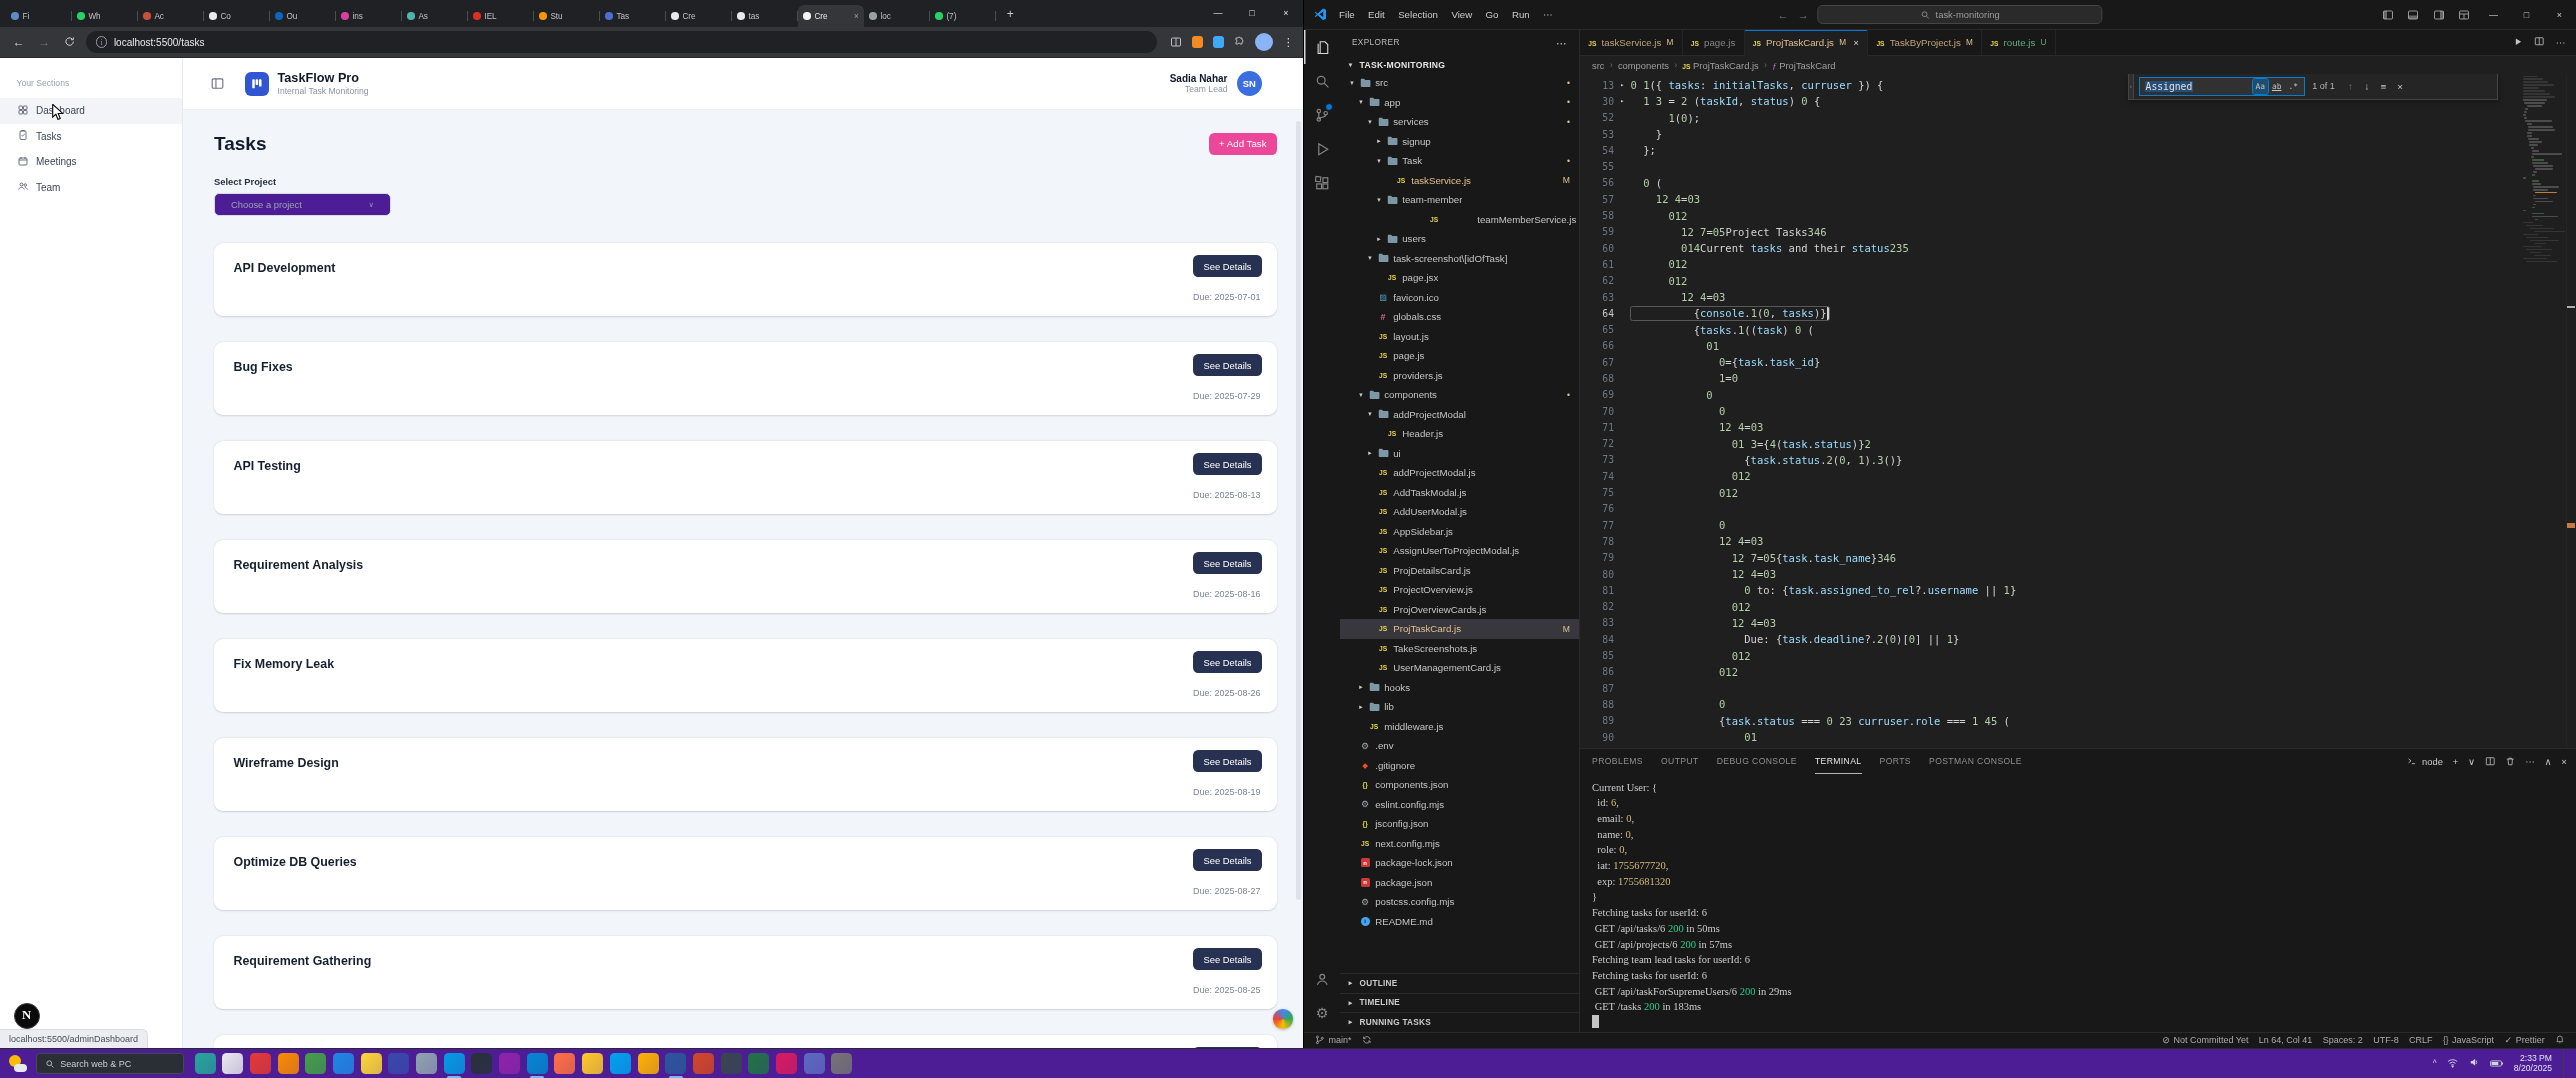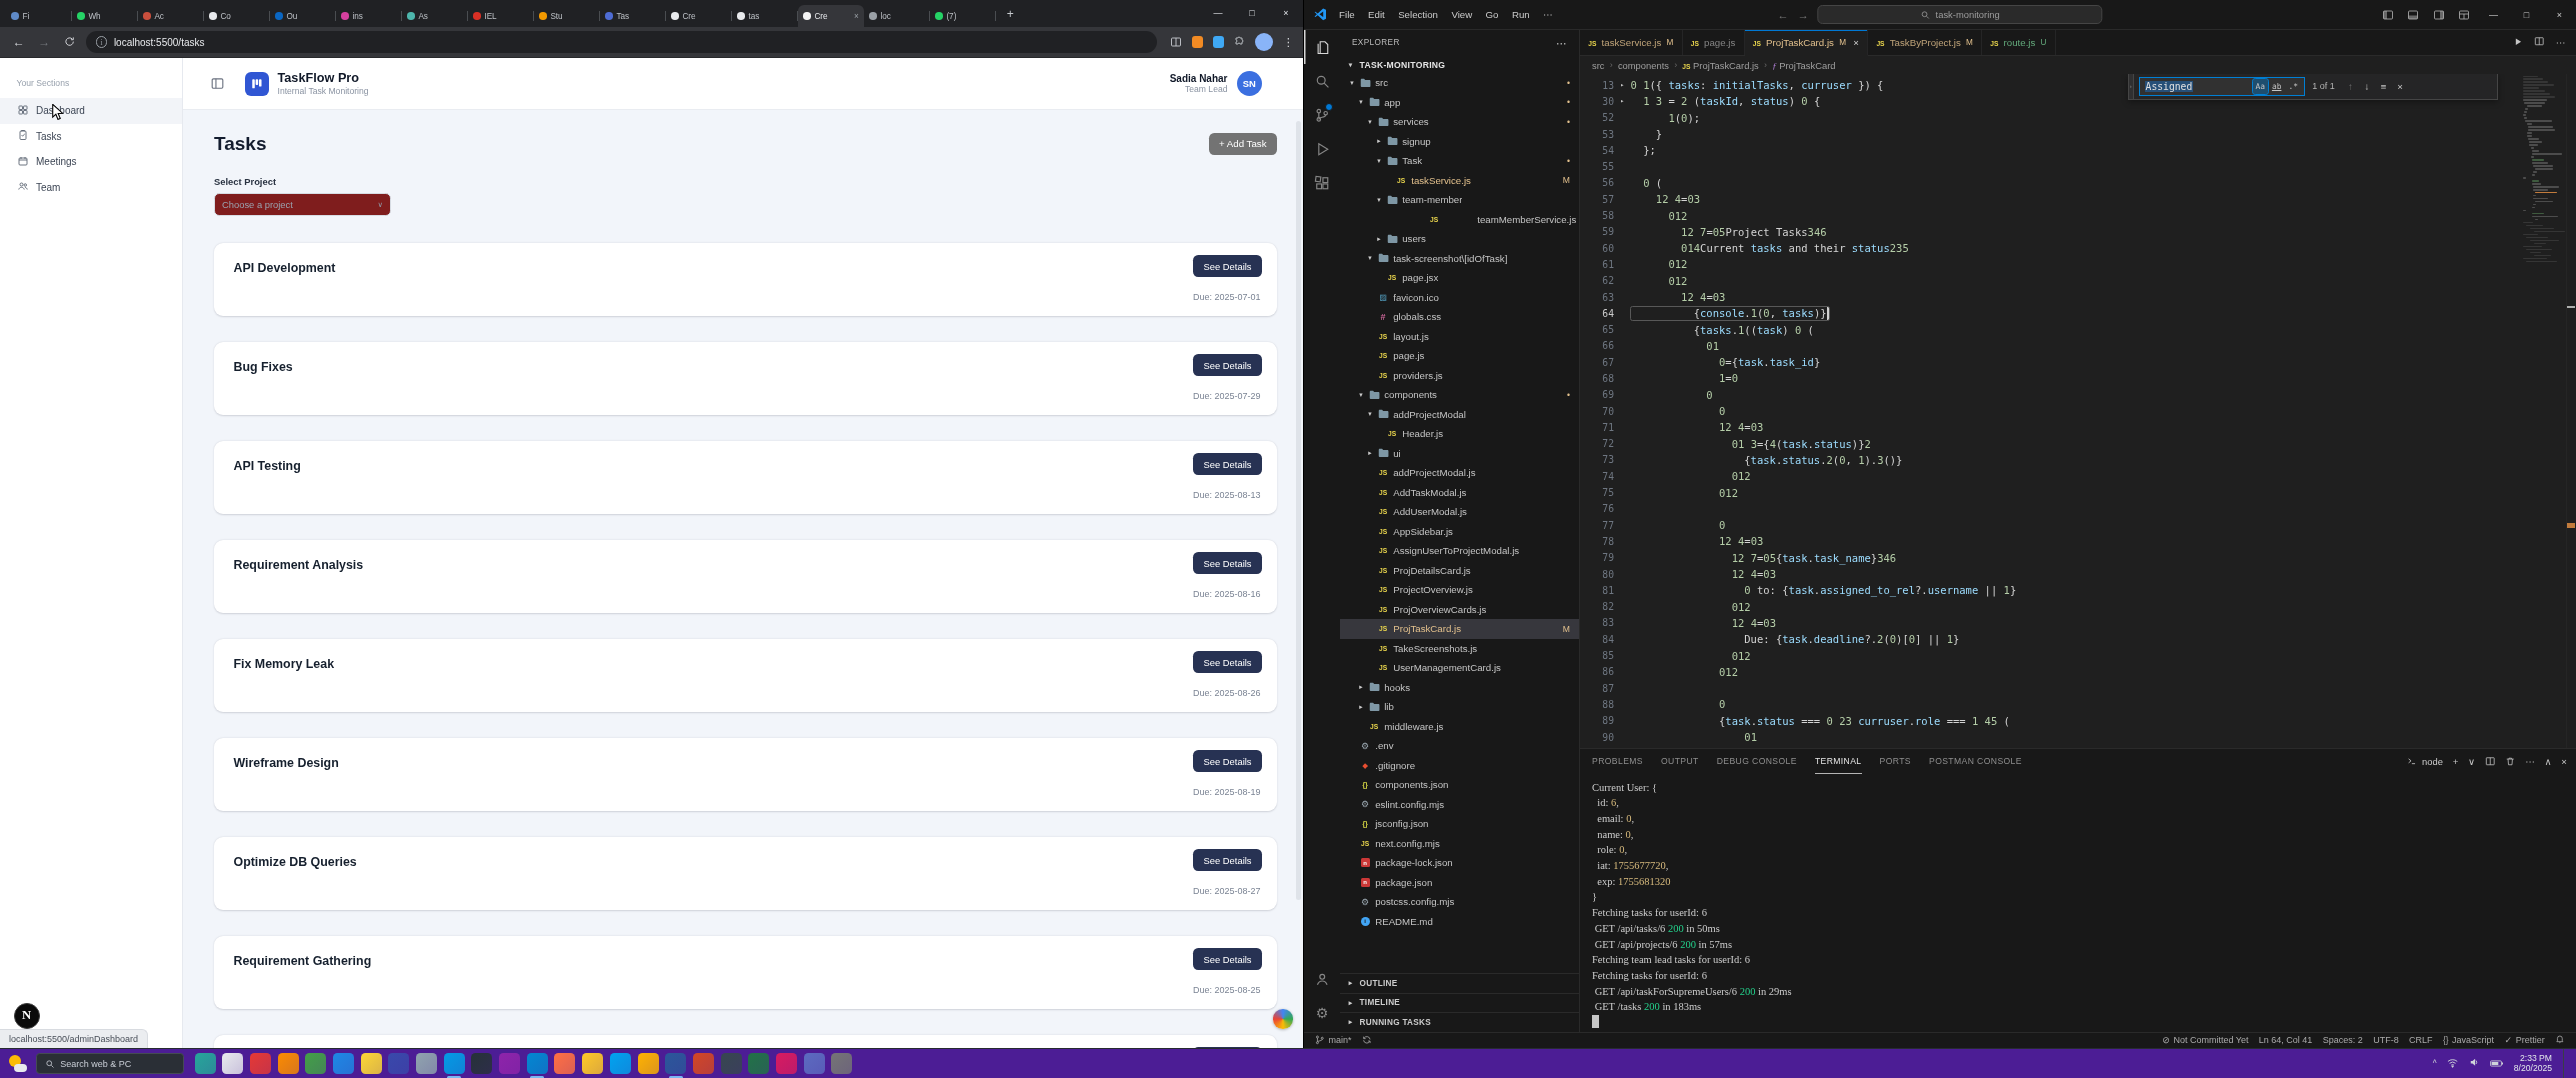--- a/index.html
+++ b/index.html
@@ -44,23 +44,23 @@
   .hdr-app{font-size:12.7px;font-weight:bold;color:#101828}
   .hdr-sub{font-size:8.6px;color:#8a93a2;margin-top:1.5px}
   .hdr-right{margin-left:auto;display:flex;align-items:center;gap:9px;margin-right:41px}
   .hdr-user{text-align:right}
   .hdr-name{font-size:10px;font-weight:bold;color:#101828}
   .hdr-role{font-size:8.6px;color:#8a93a2;margin-top:0.7px}
   .avatar-lg{width:25.5px;height:25.5px;border-radius:50%;background:#3b6fe0;color:#fff;font-size:9.4px;font-weight:bold;display:flex;align-items:center;justify-content:center}
   .app-main{position:absolute;left:183px;right:0;top:52px;bottom:0;padding:0 26px 0 31px;overflow:hidden}
   .main-titlerow{display:flex;align-items:center;margin-top:22.5px}
   .main-title{font-size:19px;font-weight:bold;color:#131c2e}
-  .add-btn{margin-left:auto;background:#737373;color:#fff;font-size:9.7px;height:22.5px;padding:0 10.5px;border:none;border-radius:5.2px;display:flex;align-items:center}
+  .add-btn{margin-left:auto;background:#ec4899;color:#fff;font-size:9.7px;height:22.5px;padding:0 10.5px;border:none;border-radius:5.2px;display:flex;align-items:center}
   .sel-label{margin-top:21px;font-size:9.4px;font-weight:bold;color:#2a3342}
-  .sel-box{margin-top:6px;width:177px;height:23px;background:#7f1d1d;border:0.7px solid #d7dce3;border-radius:5.2px;display:flex;align-items:center;padding:0 7px;font-size:9.4px;color:#9aa3af}
+  .sel-box{margin-top:6px;width:177px;height:23px;background:#4c1d95;border:0.7px solid #d7dce3;border-radius:5.2px;display:flex;align-items:center;padding:0 16px;font-size:9.4px;color:#9aa3af}
   .sel-chev{margin-left:auto;color:#8f98a5;font-size:7.5px}
   .cards{margin-top:27px;display:flex;flex-direction:column;gap:26px}
   .card{position:relative;height:73px;background:#fff;border-radius:9px;box-shadow:0 0.7px 1.5px rgba(16,24,40,.06),0 0.7px 2.2px rgba(16,24,40,.1);flex:none}
   .card-title{position:absolute;left:19.5px;top:18px;font-size:12.4px;font-weight:bold;color:#16202e}
   .card-btn{position:absolute;right:15px;top:12px;height:22px;padding:0 10.5px;background:#273253;color:#fff;font-size:9.4px;border:none;border-radius:5.2px;display:flex;align-items:center}
   .card-due{position:absolute;right:16.5px;top:49px;font-size:9px;color:#7b8494}
   .page-scrollbar{position:absolute;right:2.2px;top:63px;width:5.2px;height:779px;background:#dfe3e9;border-radius:3px;z-index:3}
   .next-badge{position:absolute;left:13.5px;bottom:19.5px;width:26px;height:26px;border-radius:50%;background:#0a0a0a;border:0.7px solid #3a3a3a;color:#fff;font-size:12.7px;font-weight:bold;display:flex;align-items:center;justify-content:center;z-index:4;font-family:"Liberation Serif",serif}
   .status-tooltip{position:absolute;left:0;bottom:0;height:19px;background:#ebedf0;border:0.7px solid #d8dbe0;border-left:none;border-bottom:none;border-top-right-radius:6px;display:flex;align-items:center;padding:0 9px;font-size:9px;color:#474d57;z-index:5}
   .float-badge{position:absolute;right:10.5px;bottom:19.5px;width:19.5px;height:19.5px;border-radius:50%;background:conic-gradient(#4285f4,#34a853,#fbbc05,#ea4335,#4285f4);box-shadow:0 0.7px 3px rgba(0,0,0,.3);z-index:4}

